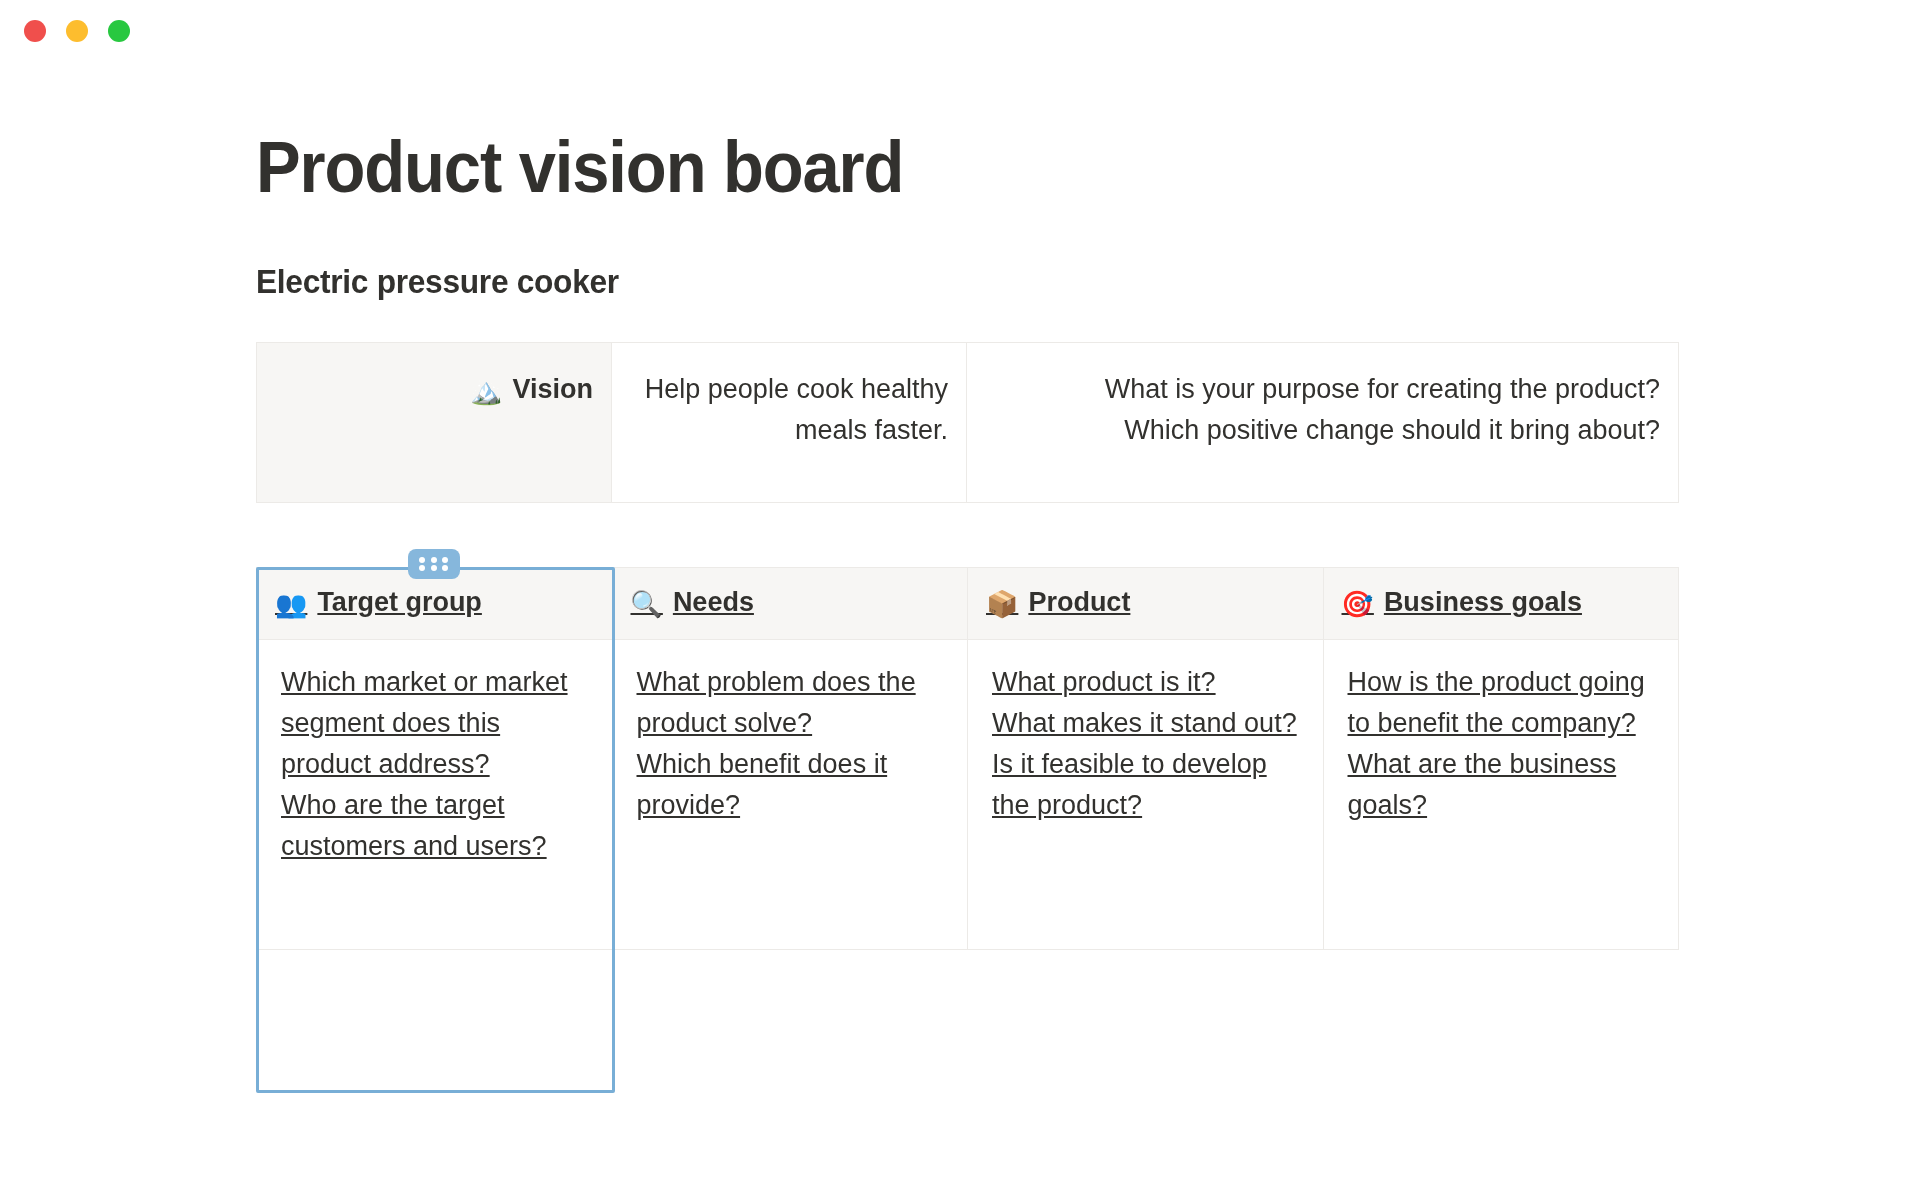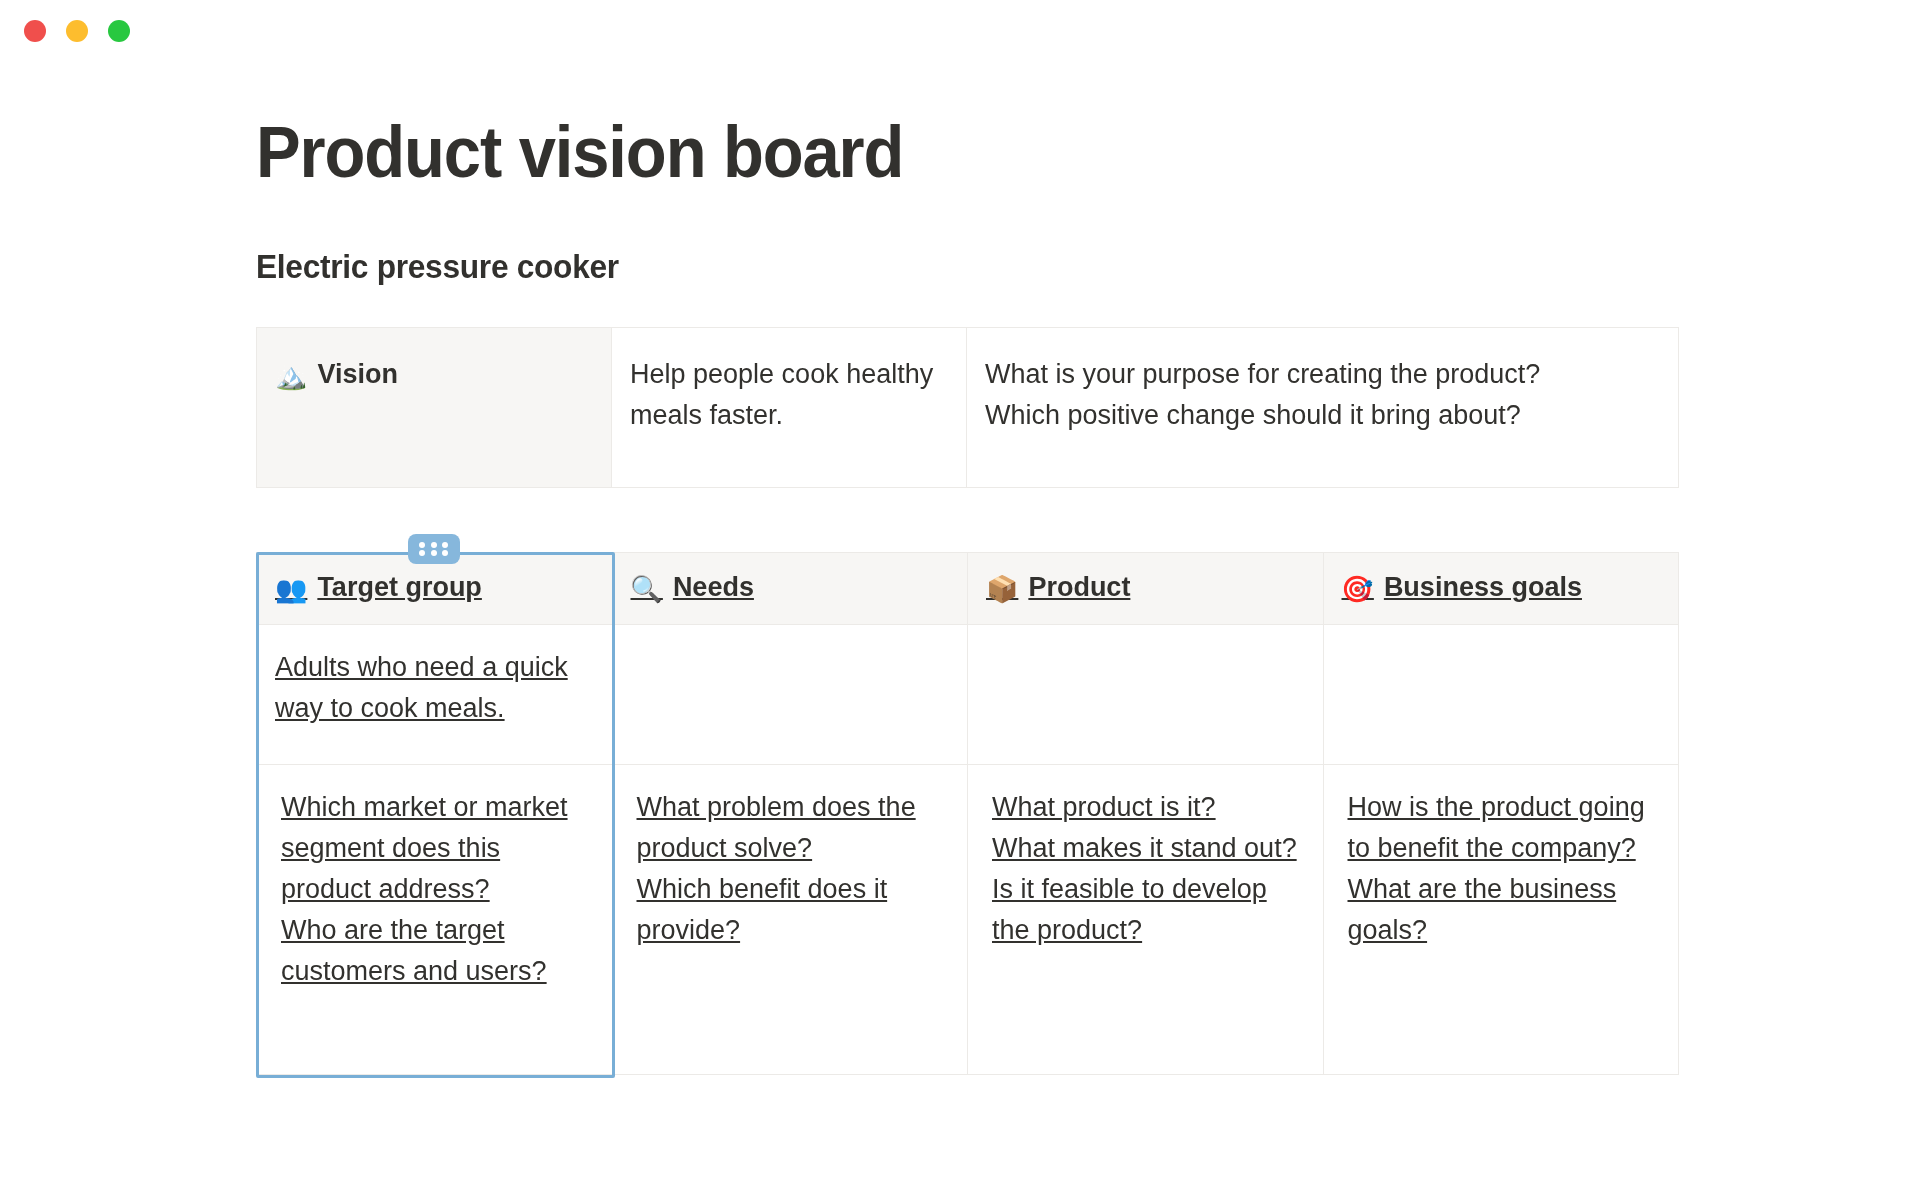--- a/index.html
+++ b/index.html
@@ -23,21 +23,21 @@
     align-items: center;
     padding-left: 24px;
     background: #ffffff;
   }
   .traffic-lights { display: flex; gap: 20px; align-items: center; }
   .tl-dot { width: 22px; height: 22px; border-radius: 50%; display: block; }
 
   
   .page {
     position: absolute;
-    top: 47px;
+    top: 62px;
     left: 0;
     width: 1920px;
   }
 
   .page-title {
     margin-left: 256px;
     margin-top: 62px;
     font-size: 72px;
     line-height: 86px;
     font-weight: 700;
@@ -86,21 +86,21 @@
     vertical-align: -2px;
   }
   .cell-placeholder { color: #6e6e6e; }
   .cell-placeholder p + p { }
 
   
   #table-vision { margin-top: 40px; }
   #table-vision .col-a { width: 355px; }
   #table-vision .col-b { width: 355px; }
   #table-vision .col-c { width: 712px; }
-  #table-vision td { height: 160px; }
+  #table-vision td { height: 160px; text-align: right; }
 
   
   .table2-wrap { position: relative; margin-top: 64px; }
   #table-board { margin-top: 0; }
   #table-board col { width: 355.5px; }
   #table-board td { padding: 22px 18px; text-decoration: underline; }
   #table-board .hdr-row td {
     background: #f7f6f4;
     font-weight: 700;
     height: 62px;
@@ -202,34 +202,20 @@
             <span class="emoji">🔍</span><span>Needs</span>
           </td>
           <td class="cell-label">
             <span class="emoji">📦</span><span>Product</span>
           </td>
           <td class="cell-label">
             <span class="emoji">🎯</span><span>Business goals</span>
           </td>
         </tr>
 
-        <tr class="body-row">
-          <td>
-            <span>Adults who need a quick way to cook meals.</span>
-          </td>
-          <td>
-            <span></span>
-          </td>
-          <td>
-            <span></span>
-          </td>
-          <td>
-            <span></span>
-          </td>
-        </tr>
 
         <tr class="ph-row">
           <td class="cell-placeholder">
             <p>Which market or market segment does this product address?</p>
             <p>Who are the target customers and users?</p>
           </td>
           <td class="cell-placeholder">
             <p>What problem does the product solve?</p>
             <p>Which benefit does it provide?</p>
           </td>

